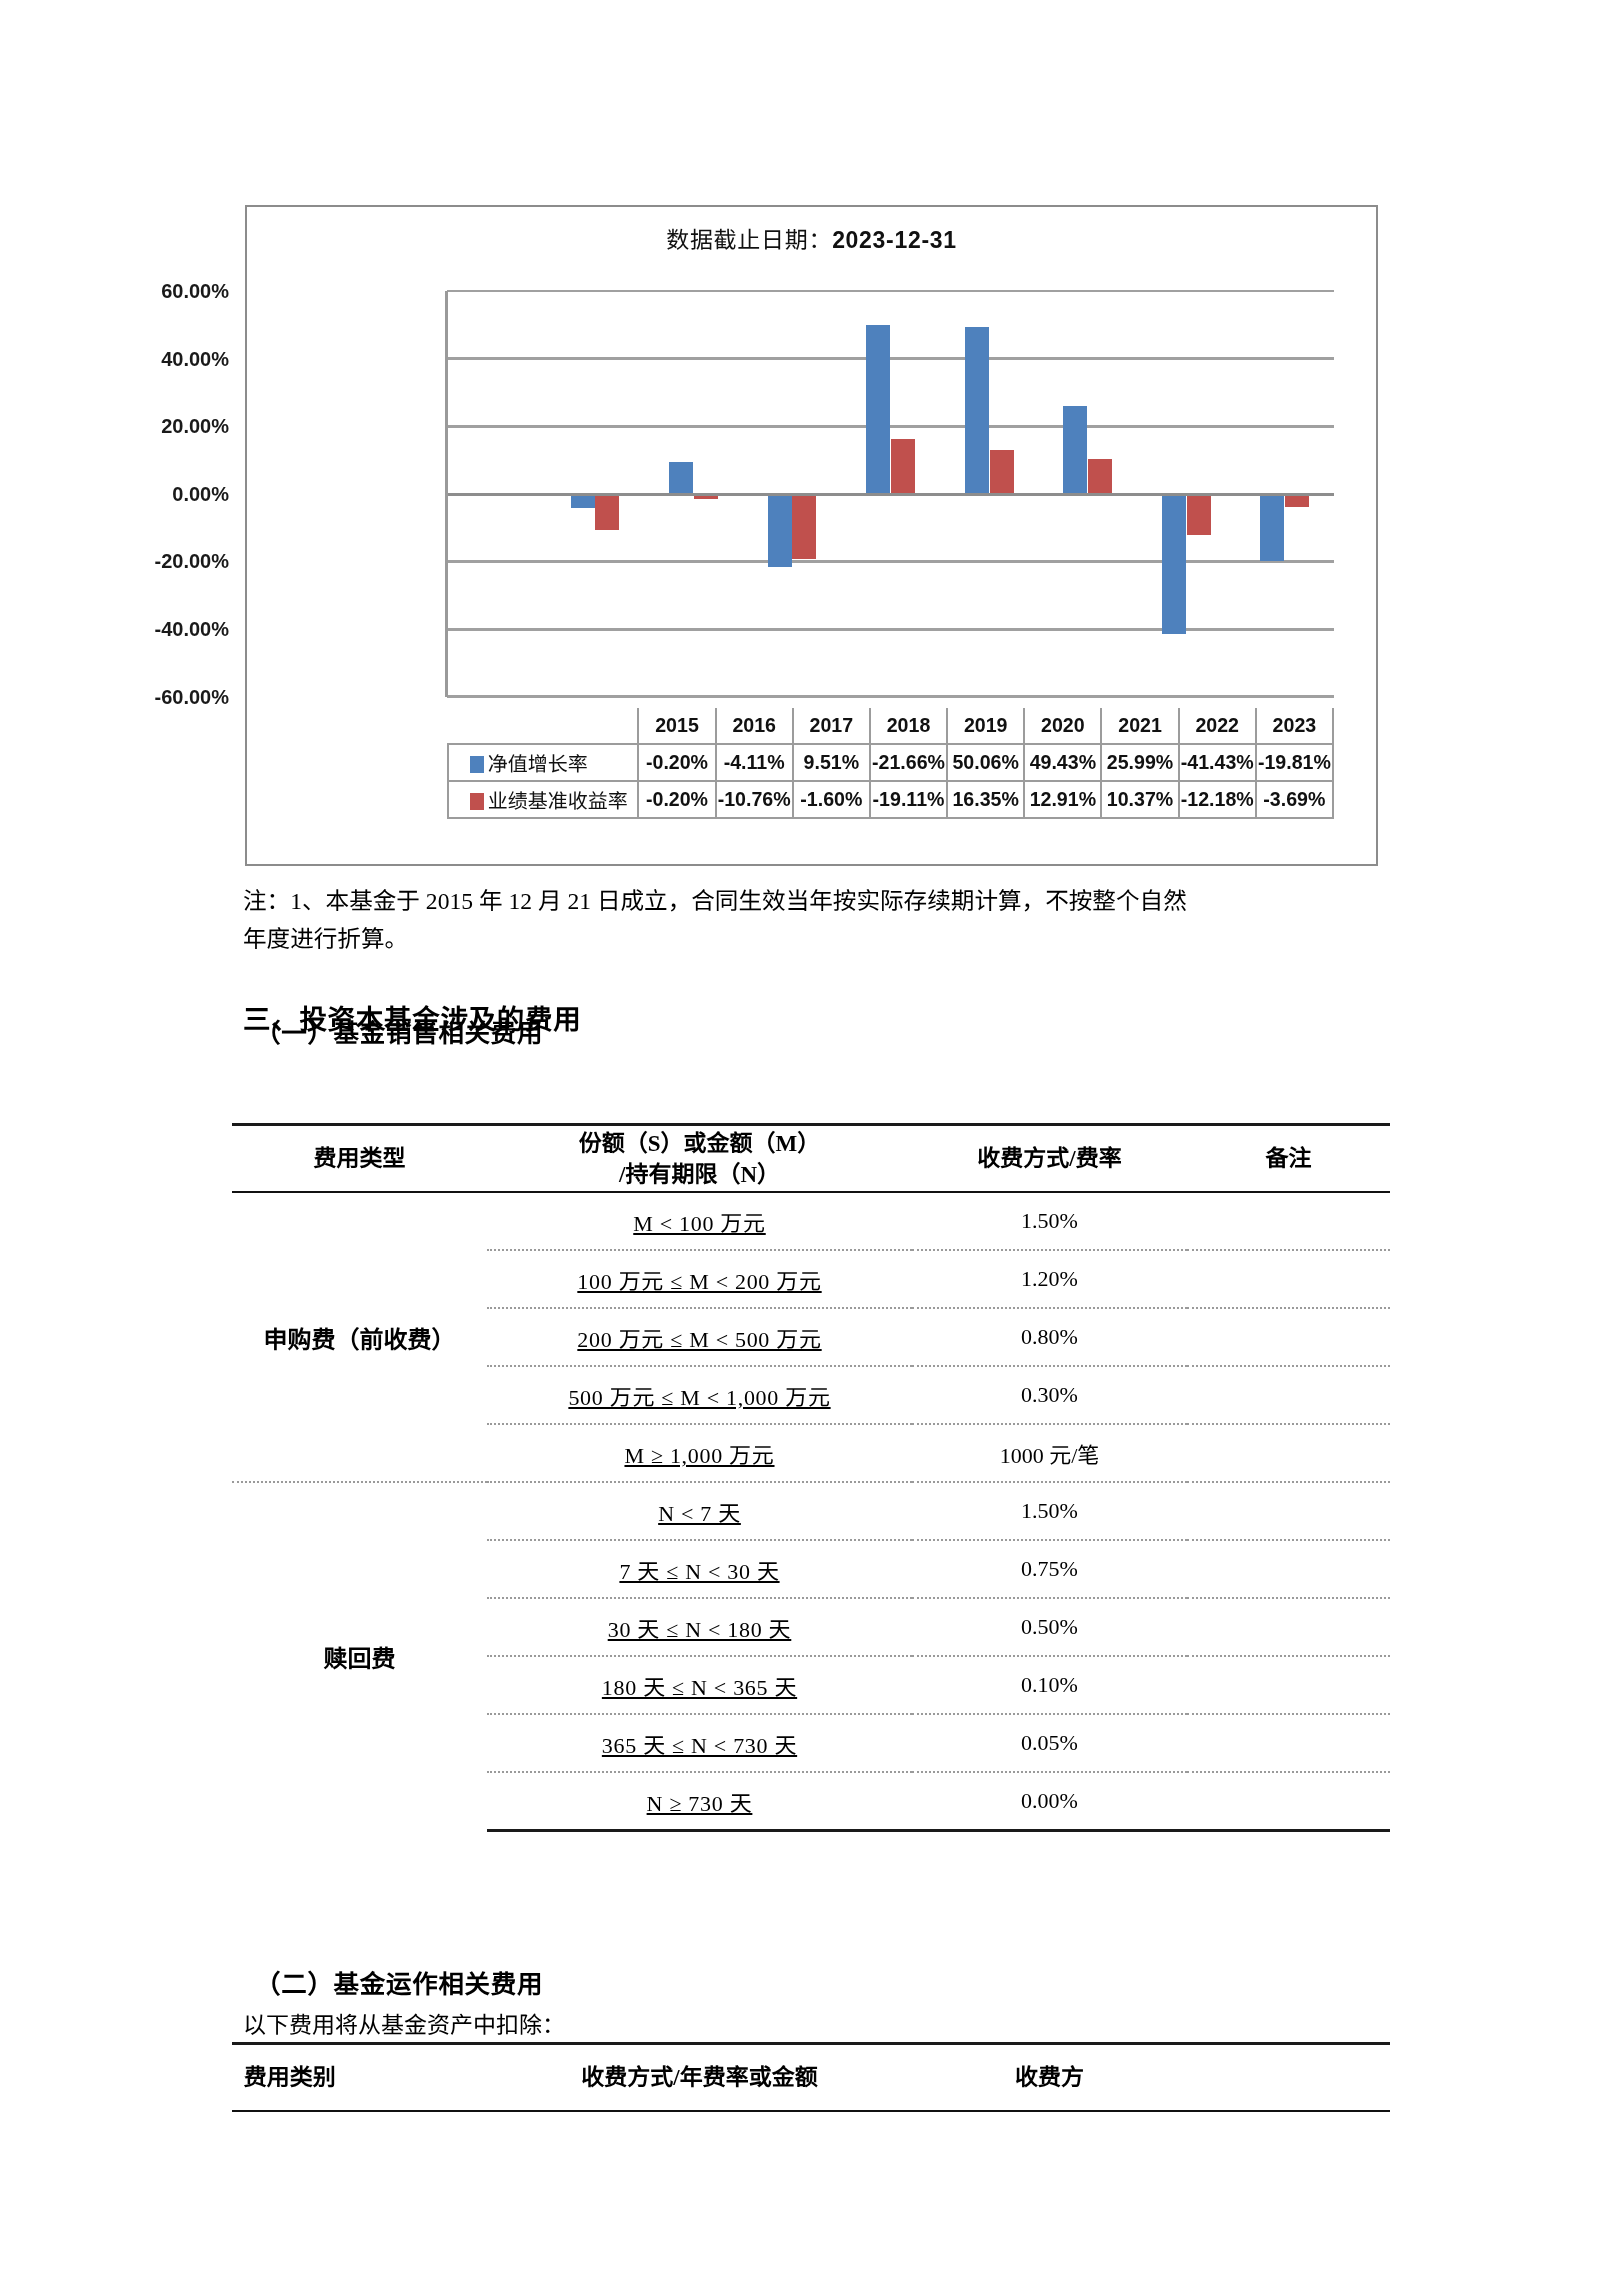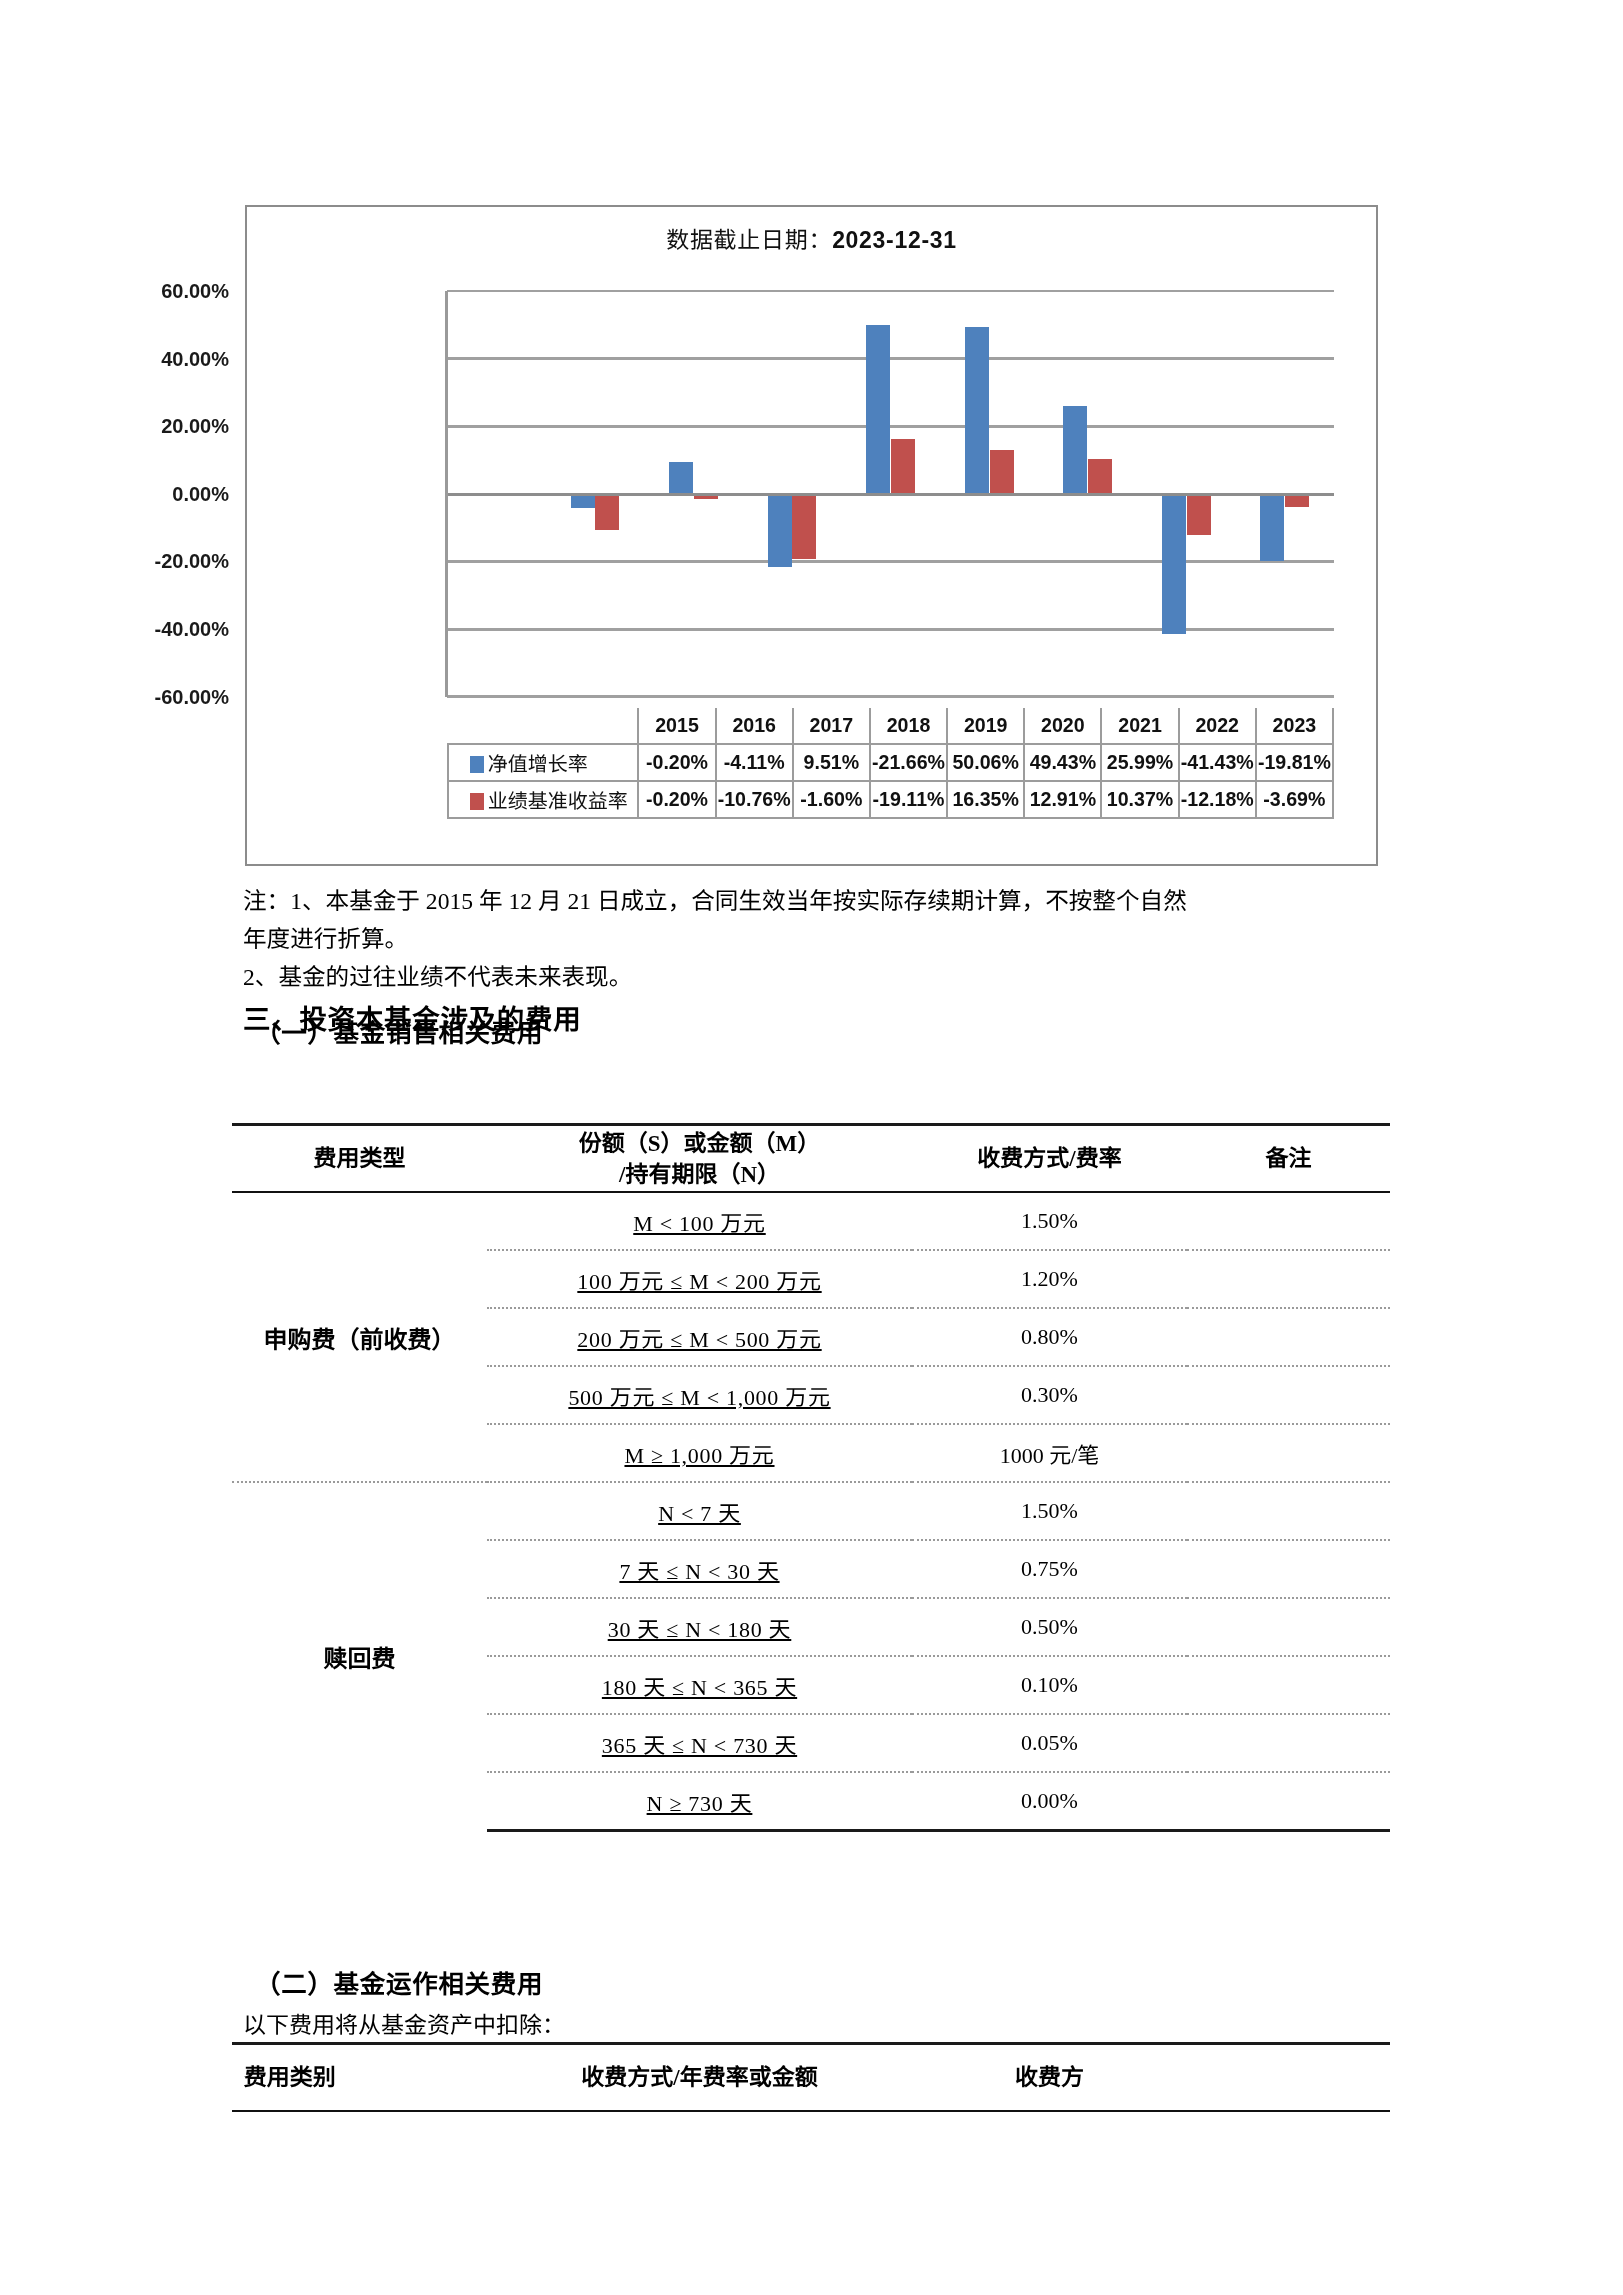--- a/index.html
+++ b/index.html
@@ -273,21 +273,20 @@
             <td>-12.18%</td>
             <td>-3.69%</td>
           </tr>
         </tbody>
     </table>
   </div>
 
   <div class="note" style="top:882px;">
     <div>注：1、本基金于 2015 年 12 月 21 日成立，合同生效当年按实际存续期计算，不按整个自然</div>
     <div>年度进行折算。</div>
-    <div>2、基金的过往业绩不代表未来表现。</div>
   </div>
 
   <div class="h3" style="top:997px;">三、投资本基金涉及的费用</div>
   <div class="h4" style="top:988px;margin-top:24px;">（一）基金销售相关费用</div>
 
   <table class="fee-table" style="top:1123px;">
     <colgroup>
       <col style="width:255px">
       <col style="width:425px">
       <col style="width:275px">

